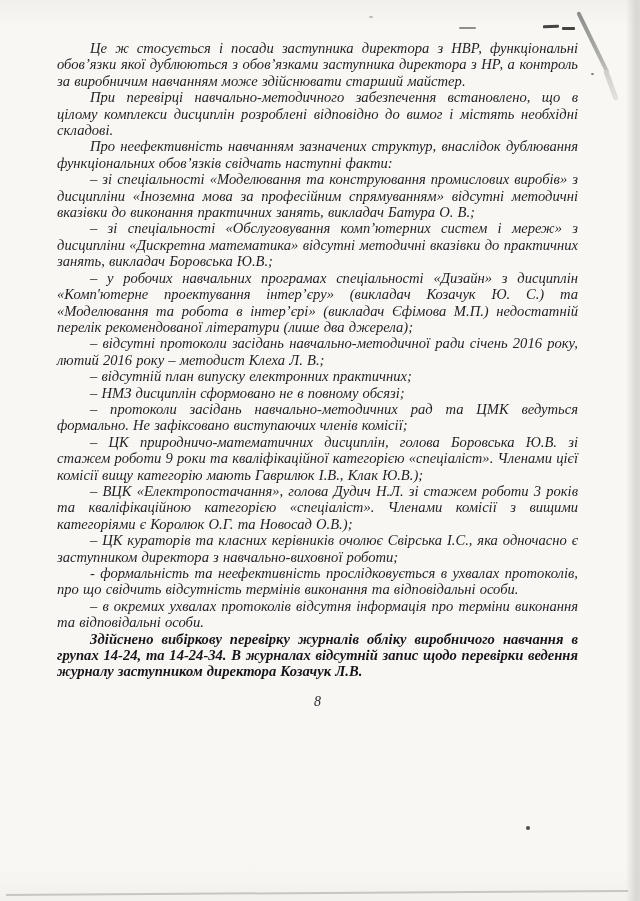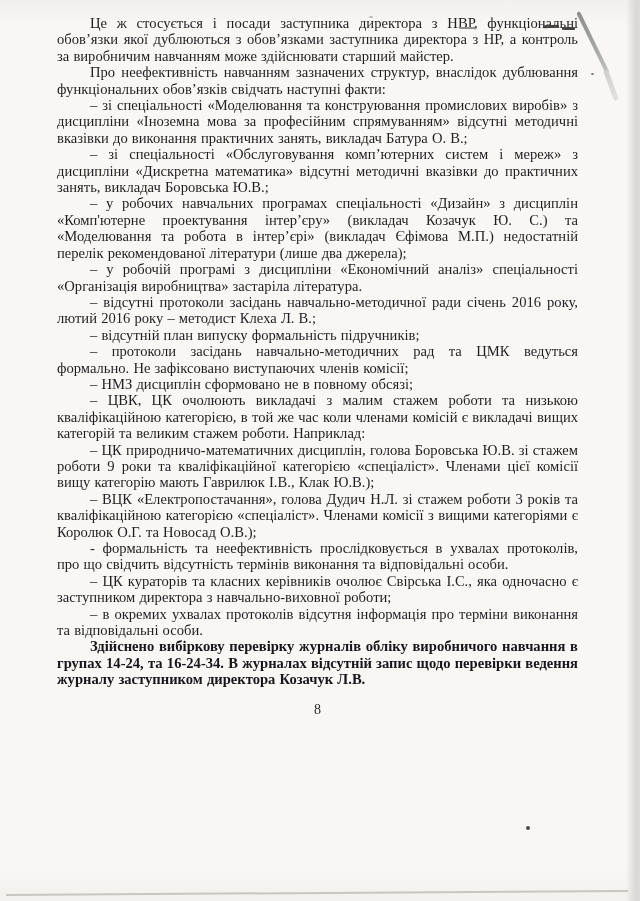--- a/index.html
+++ b/index.html
@@ -12,22 +12,23 @@
   .page{
     position:absolute;left:0;top:0;
     width:640px;height:901px;
     overflow:hidden;
     background:
       linear-gradient(180deg, #f1f0ed 0%, #f8f7f4 3%, #f8f7f4 96%, #f2f1ee 100%),
       #f8f7f4;
   }
   .text-block{
     position:absolute;
-    left:57px;top:15px;
+    left:57px;top:40px;
     width:521px;
+    font-style:italic;
   }
   .para{
     margin:0;
     text-align:justify;
     text-indent:33px;
     font-size:14.6px;
     line-height:16.4px;
     color:#201e22;
     word-spacing:0.5px;
     text-justify:inter-word;
@@ -74,36 +75,35 @@
   .speck-3{left:369px;top:16px;width:4px;height:2px;background:#b7b6b2;}
 </style>
 </head>
 <body>
 
 <div class="page">
 
   <div class="text-block">
     <div id="paragraphs">
         <p class="para">Це ж стосується і посади заступника директора з НВР, функціональні обов’язки якої дублюються з обов’язками заступника директора з НР, а контроль за виробничим навчанням може здійснювати старший майстер.</p>
+        <p class="para">При перевірці навчально-методичного забезпечення встановлено, що в цілому комплекси дисциплін розроблені відповідно до вимог і містять необхідні складові.</p>
         <p class="para">Про неефективність навчанням зазначених структур, внаслідок дублювання функціональних обов’язків свідчать наступні факти:</p>
         <p class="para">– зі спеціальності «Моделювання та конструювання промислових виробів» з дисципліни  «Іноземна мова за професійним спрямуванням» відсутні методичні вказівки до виконання практичних занять, викладач Батура О. В.;</p>
         <p class="para">– зі спеціальності  «Обслуговування комп’ютерних систем і мереж» з дисципліни «Дискретна математика» відсутні методичні вказівки до практичних занять, викладач Боровська Ю.В.;</p>
         <p class="para">– у робочих навчальних програмах спеціальності «Дизайн» з дисциплін «Комп'ютерне проектування інтер’єру» (викладач Козачук Ю. С.) та «Моделювання та робота в інтер’єрі» (викладач Єфімова М.П.) недостатній перелік рекомендованої літератури (лише два джерела);</p>
-        <p class="para">– у робочій програмі з дисципліни «Економічний аналіз» спеціальності «Організація виробництва» застаріла література.</p>
         <p class="para">– відсутні протоколи засідань навчально-методичної ради січень 2016 року, лютий 2016 року – методист Клеха Л. В.;</p>
-        <p class="para">– відсутній план випуску формальність підручників;</p>
+        <p class="para">– відсутній план випуску електронних практичних;</p>
+        <p class="para">– НМЗ дисциплін сформовано не в повному обсязі;</p>
         <p class="para">– протоколи засідань навчально-методичних рад та ЦМК ведуться формально. Не зафіксовано виступаючих членів комісії;</p>
-        <p class="para">– НМЗ дисциплін сформовано не в повному обсязі;</p>
-        <p class="para">– ЦВК, ЦК очолюють викладачі з малим стажем роботи та низькою кваліфікаційною категорією, в той же час коли членами комісій є викладачі вищих категорій та великим стажем роботи. Наприклад:</p>
         <p class="para">– ЦК природничо-математичних дисциплін, голова Боровська Ю.В. зі стажем роботи 9 роки та кваліфікаційної категорією «спеціаліст». Членами цієї комісії  вищу категорію мають Гаврилюк І.В., Клак Ю.В.);</p>
         <p class="para">– ВЦК «Електропостачання», голова Дудич Н.Л. зі стажем роботи 3 років та кваліфікаційною категорією «спеціаліст». Членами комісії  з вищими категоріями є Королюк О.Г. та Новосад О.В.);</p>
+        <p class="para">– ЦК кураторів та класних керівників очолює Свірська І.С., яка одночасно є заступником директора з навчально-виховної роботи;</p>
         <p class="para">- формальність та неефективність прослідковується в ухвалах протоколів, про що свідчить відсутність термінів виконання та відповідальні особи.</p>
-        <p class="para">– ЦК кураторів та класних керівників очолює Свірська І.С., яка одночасно є заступником директора з навчально-виховної роботи;</p>
         <p class="para">– в окремих ухвалах протоколів відсутня інформація про терміни виконання та відповідальні особи.</p>
-        <p class="para bold">Здійснено вибіркову перевірку журналів обліку виробничого навчання в групах 14-24, та 16-24-34. В журналах відсутній запис щодо перевірки ведення журналу заступником директора Козачук Л.В.</p>
+        <p class="para bold">Здійснено вибіркову перевірку журналів обліку виробничого навчання в групах 14-24, та 14-24-34. В журналах відсутній запис щодо перевірки ведення журналу заступником директора Козачук Л.В.</p>
       </div>
     <div class="para page-number">8</div>
   </div>
 
   <div class="crease-line"></div>
   <div class="crease-tail"></div>
   <div class="dash dash-1"></div>
   <div class="dash dash-2"></div>
   <div class="dash dash-3"></div>
   <div class="speck speck-1"></div>

